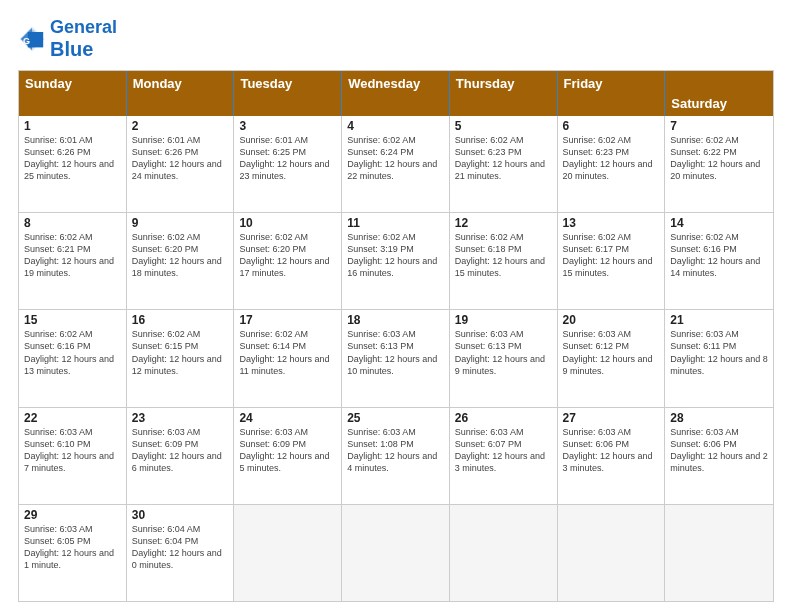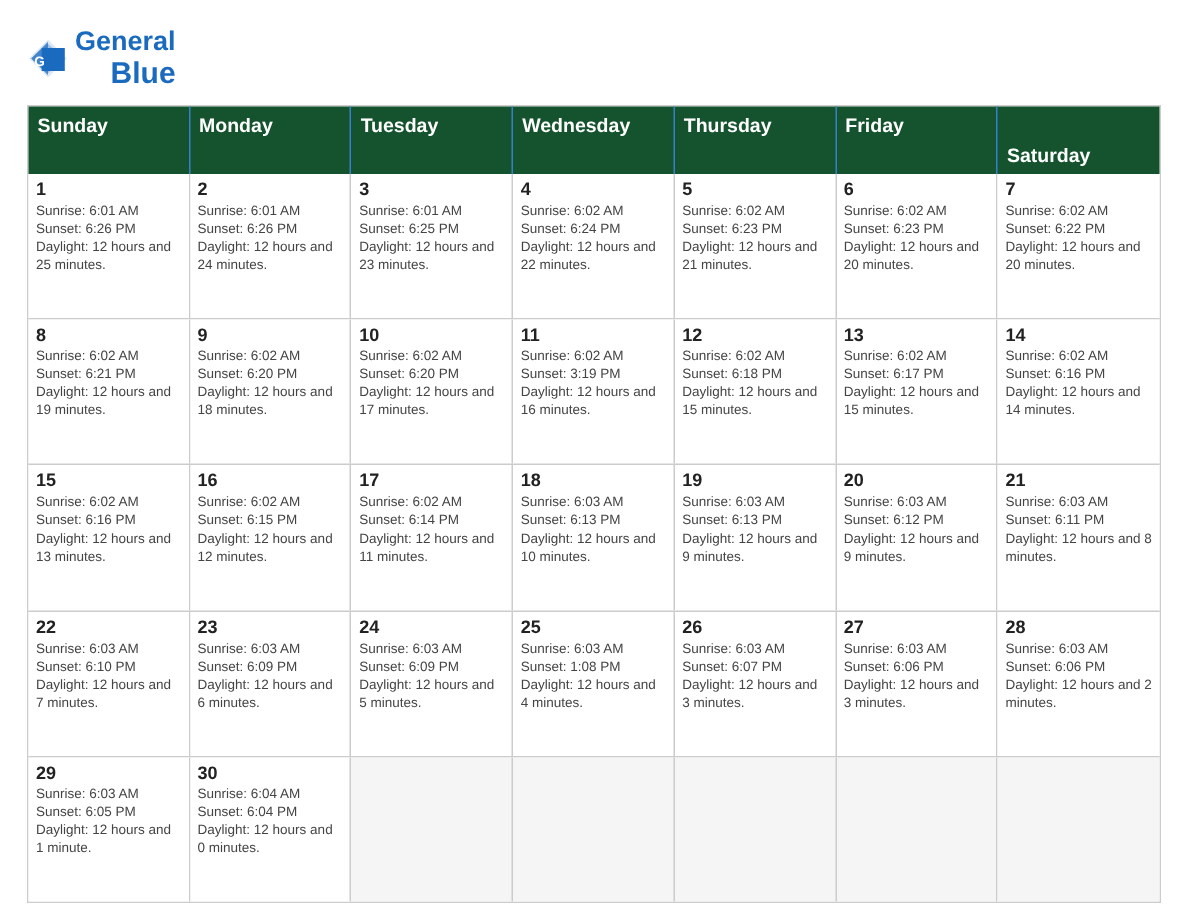--- a/index.html
+++ b/index.html
@@ -25,21 +25,20 @@
     }
     .logo {
       display: flex;
       align-items: center;
     }
     .logo-text {
       font-size: 18px;
       font-weight: bold;
       color: #333;
       line-height: 1.1;
-      text-align: right;
     }
     .logo-icon {
       width: 28px;
       height: 28px;
       margin-right: 4px;
     }
     .title-block {
       text-align: right;
     }
     .month-title {
@@ -54,21 +53,21 @@
     }
     .calendar {
       flex: 1;
       display: flex;
       flex-direction: column;
       border: 1px solid #ccc;
     }
     .cal-header {
       display: grid;
       grid-template-columns: repeat(7, 1fr);
-      background: #14532d;
+      background: #a16207;
     }
     .cal-header-cell {
       color: #fff;
       font-weight: bold;
       font-size: 13px;
       padding: 5px 6px;
       text-align: left;
       border-right: 1px solid #3580cc;
     }
     .cal-header-cell:last-child { border-right: none; margin-top: 20px; }

